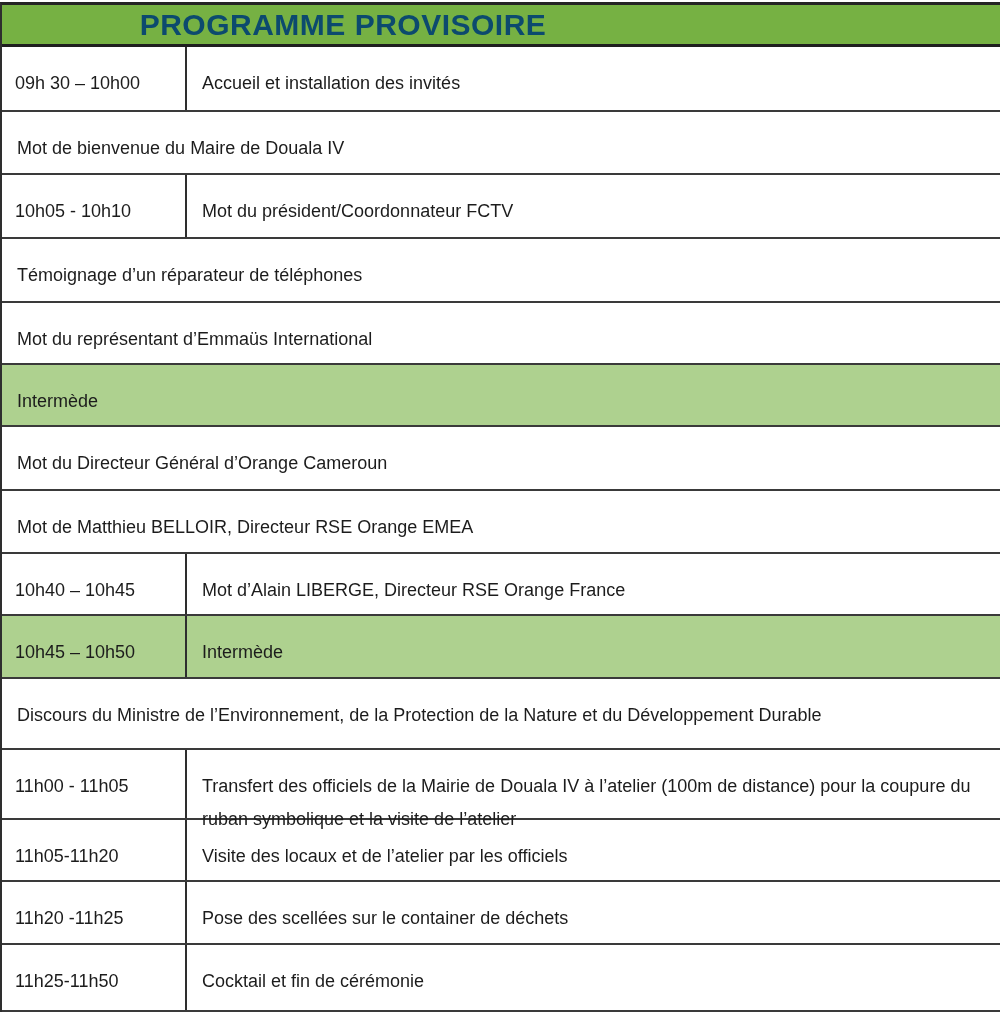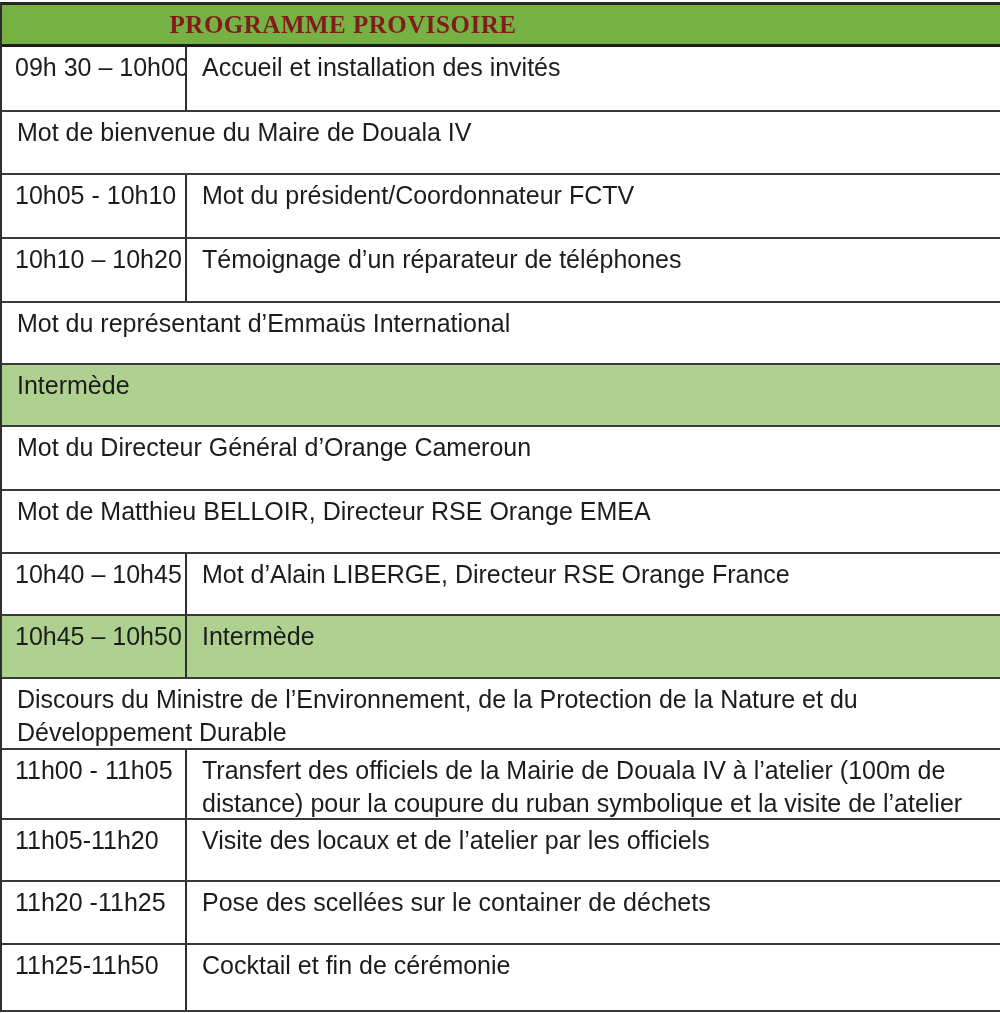--- a/index.html
+++ b/index.html
@@ -24,37 +24,36 @@
   }
   .header-row {
     height: 42px;
     background: var(--header-bg);
     border-bottom: 3px solid #1E1E1E;
     display: flex;
     align-items: center;
     justify-content: center;
   }
   .header-title {
-    font-size: 25px;
+    font-size: 30px;
     font-weight: bold;
-    color: #7f1d1d;
+    color: #0c4a6e;
     letter-spacing: 0.5px;
     padding-right: 320px;  
-    font-family: Liberation Serif, serif;
   }
   .row {
     display: flex;
     border-bottom: 2px solid var(--border);
     background: #ffffff;
   }
   .row.row-green { background: var(--highlight-bg); }
   .cell {
-    font-size: 25px;
+    font-size: 18px;
     line-height: 33px;
-    padding-top: 4px;
+    padding-top: 20px;
   }
   .cell.time {
     width: 185px;
     flex: 0 0 185px;
     border-right: 2px solid #2E2E2E;
     padding-left: 13px;
     padding-right: 4px;
     white-space: nowrap;
     overflow: hidden;
   }
@@ -88,21 +87,20 @@
   <div class="row h63">
     <div class="cell desc">Mot de bienvenue du Maire de Douala IV</div>
   </div>
 
   <div class="row h64">
     <div class="cell time">10h05 - 10h10</div>
     <div class="cell desc">Mot du président/Coordonnateur FCTV</div>
   </div>
 
   <div class="row h64">
-    <div class="cell time">10h10 – 10h20</div>
     <div class="cell desc">Témoignage d’un réparateur de téléphones</div>
   </div>
 
   <div class="row h62">
     <div class="cell desc">Mot du représentant d’Emmaüs International</div>
   </div>
 
   <div class="row h62 row-green">
     <div class="cell desc">Intermède</div>
   </div>

